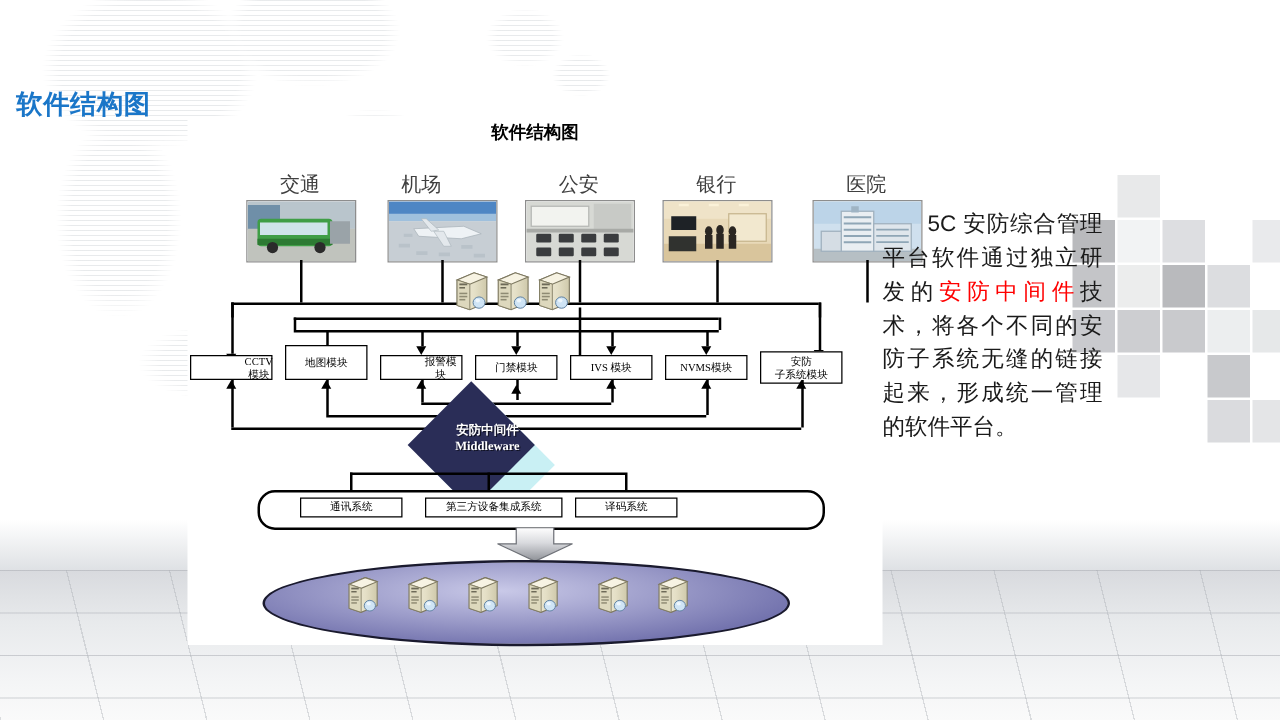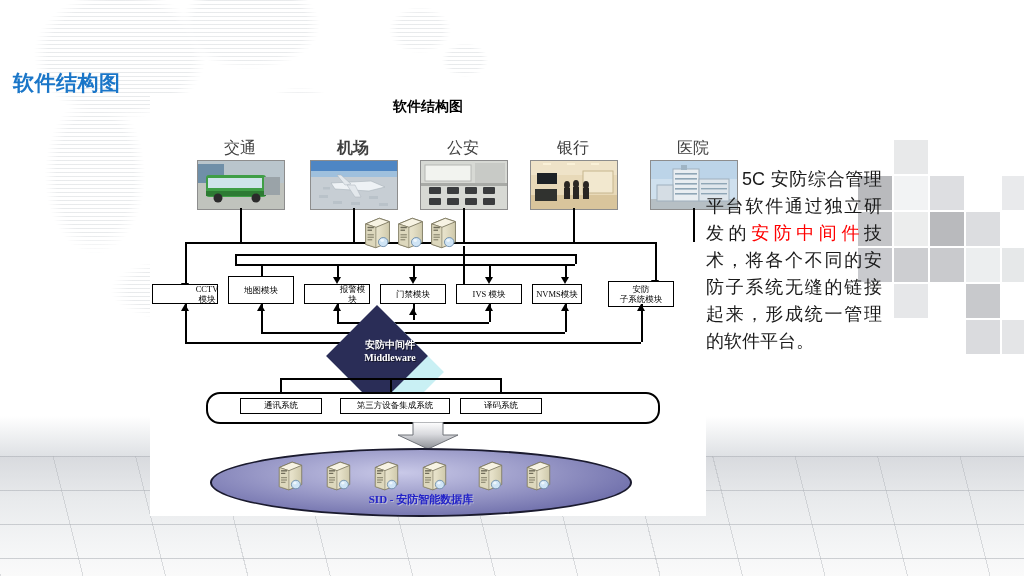--- a/index.html
+++ b/index.html
@@ -257,21 +257,21 @@
             <rect x="0" y="0" width="86" height="22" fill="#b9c5cc"></rect>
             <rect x="0" y="3" width="26" height="20" fill="#6f8fa8"></rect>
             <rect x="0" y="22" width="86" height="26" fill="#c0c3bd"></rect>
             <rect x="8" y="14" width="60" height="22" rx="3" fill="#3f9e46"></rect>
             <rect x="10" y="17" width="54" height="10" fill="#cfe4ea"></rect>
             <rect x="8" y="30" width="60" height="5" fill="#2d7a33"></rect>
             <circle cx="20" cy="37" r="4.5" fill="#2b2b2b"></circle>
             <circle cx="58" cy="37" r="4.5" fill="#2b2b2b"></circle>
             <rect x="66" y="16" width="16" height="18" fill="#9aa3a8"></rect>
           </svg></div>
-        <div class="cat-label" style="left: 158px; font-weight: bold;">机场</div>
+        <div class="cat-label" style="left: 142px;">机场</div>
         <div class="photo" style="left: 160px;"><svg width="86" height="48" viewBox="0 0 86 48">
             <rect width="86" height="48" fill="#dfe6ee"></rect>
             <rect x="0" y="0" width="86" height="12" fill="#4e86c4"></rect>
             <rect x="0" y="10" width="86" height="6" fill="#9fc0dd"></rect>
             <rect x="0" y="16" width="86" height="32" fill="#c7ced4"></rect>
             <polygon points="20,22 60,20 74,26 58,30 24,28" fill="#eef2f5" stroke="#a9b3ba" stroke-width=".6"></polygon>
             <polygon points="36,24 44,36 50,36 44,24" fill="#e3e8ec" stroke="#a9b3ba" stroke-width=".5"></polygon>
             <polygon points="34,24 26,14 30,14 40,23" fill="#e3e8ec" stroke="#a9b3ba" stroke-width=".5"></polygon>
             <g fill="#b9c2c9">
               <rect x="8" y="34" width="9" height="3"></rect>
@@ -442,21 +442,21 @@
         </div>
         <div class="mod-box" style="left: 154px; top: 188px; width: 66px; height: 20px; padding-left: 31px;">
           <div>报警模块</div>
         </div>
         <div class="mod-box" style="left: 230px; top: 188px; width: 66px; height: 20px;">
           <div>门禁模块</div>
         </div>
         <div class="mod-box" style="left: 306px; top: 188px; width: 66px; height: 20px;">
           <div>IVS 模块</div>
         </div>
-        <div class="mod-box" style="left: 382px; top: 188px; width: 50px; height: 20px;">
+        <div class="mod-box" style="left: 382px; top: 188px; width: 66px; height: 20px;">
           <div>NVMS模块</div>
         </div>
         <div class="mod-box" style="left: 458px; top: 185px; width: 66px; height: 26px;">
           <div>
             <div>安防</div>
             <div>子系统模块</div>
           </div>
         </div>
       </div>
 
@@ -640,19 +640,18 @@
               <path d="M14,10 L14,28 L5,25 L5,7 Z" fill="#ddd8bd" stroke="#7d7860" stroke-width=".6"></path>
               <rect x="6.6" y="9.5" width="5.6" height="1.3" fill="#6d6a58"></rect>
               <rect x="6.6" y="12" width="4" height="1.1" fill="#6d6a58"></rect>
               <rect x="6.6" y="16" width="5.6" height="1.1" fill="#8f8b74"></rect>
               <rect x="6.6" y="18.2" width="5.6" height="1.1" fill="#8f8b74"></rect>
               <rect x="6.6" y="20.4" width="4.2" height="1.1" fill="#8f8b74"></rect>
               <ellipse cx="20.5" cy="23" rx="4.2" ry="4" fill="#cfe4f5" stroke="#5d7fa0" stroke-width=".7"></ellipse>
               <ellipse cx="19.6" cy="21.6" rx="1.6" ry="1.3" fill="#eef6fc"></ellipse>
             </svg></div>
         </div>
-      <div class="db-label">SID - 安防智能数据库</div>
     </div>
   </div>
 
   <div class="side-text"><span>5C 安防综合管理平台软件通过独立研发的</span><span class="hl">安防中间件</span><span>技术，将各个不同的安防子系统无缝的链接起来，形成统一管理的软件平台。</span></div>
 
 </div>
 
 </body></html>

